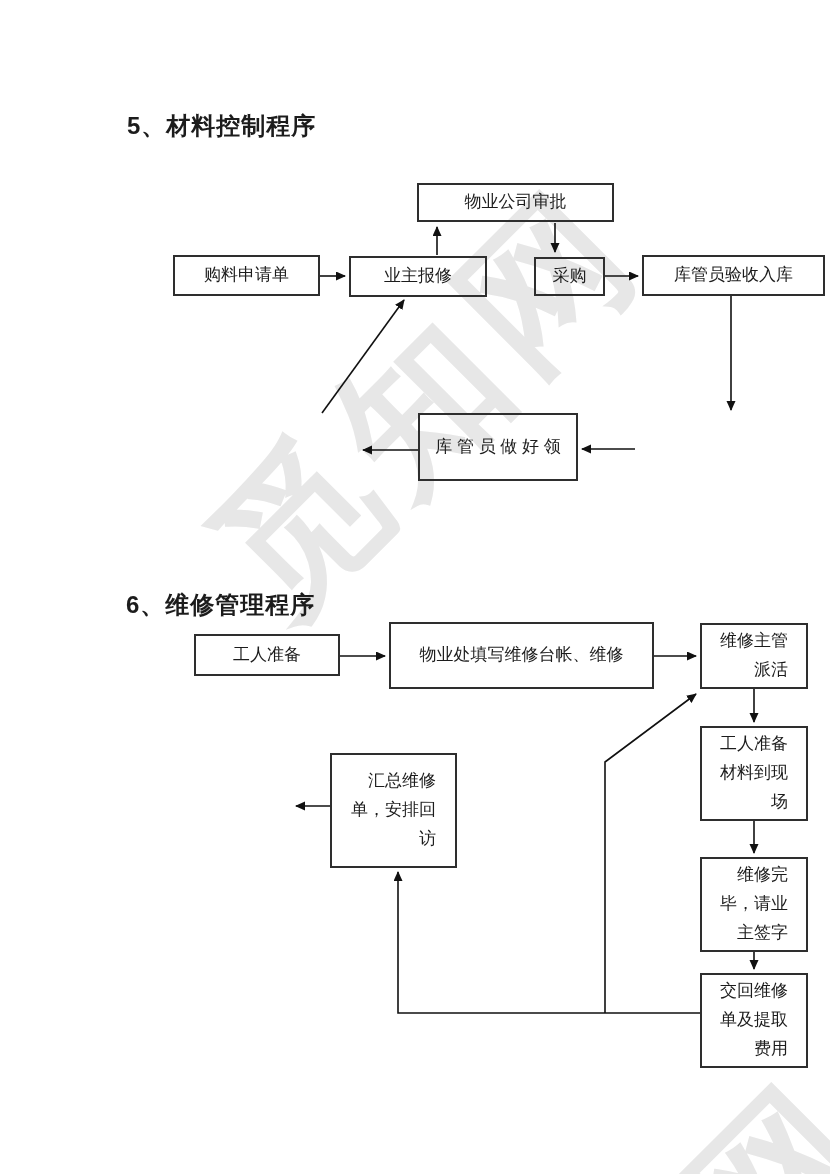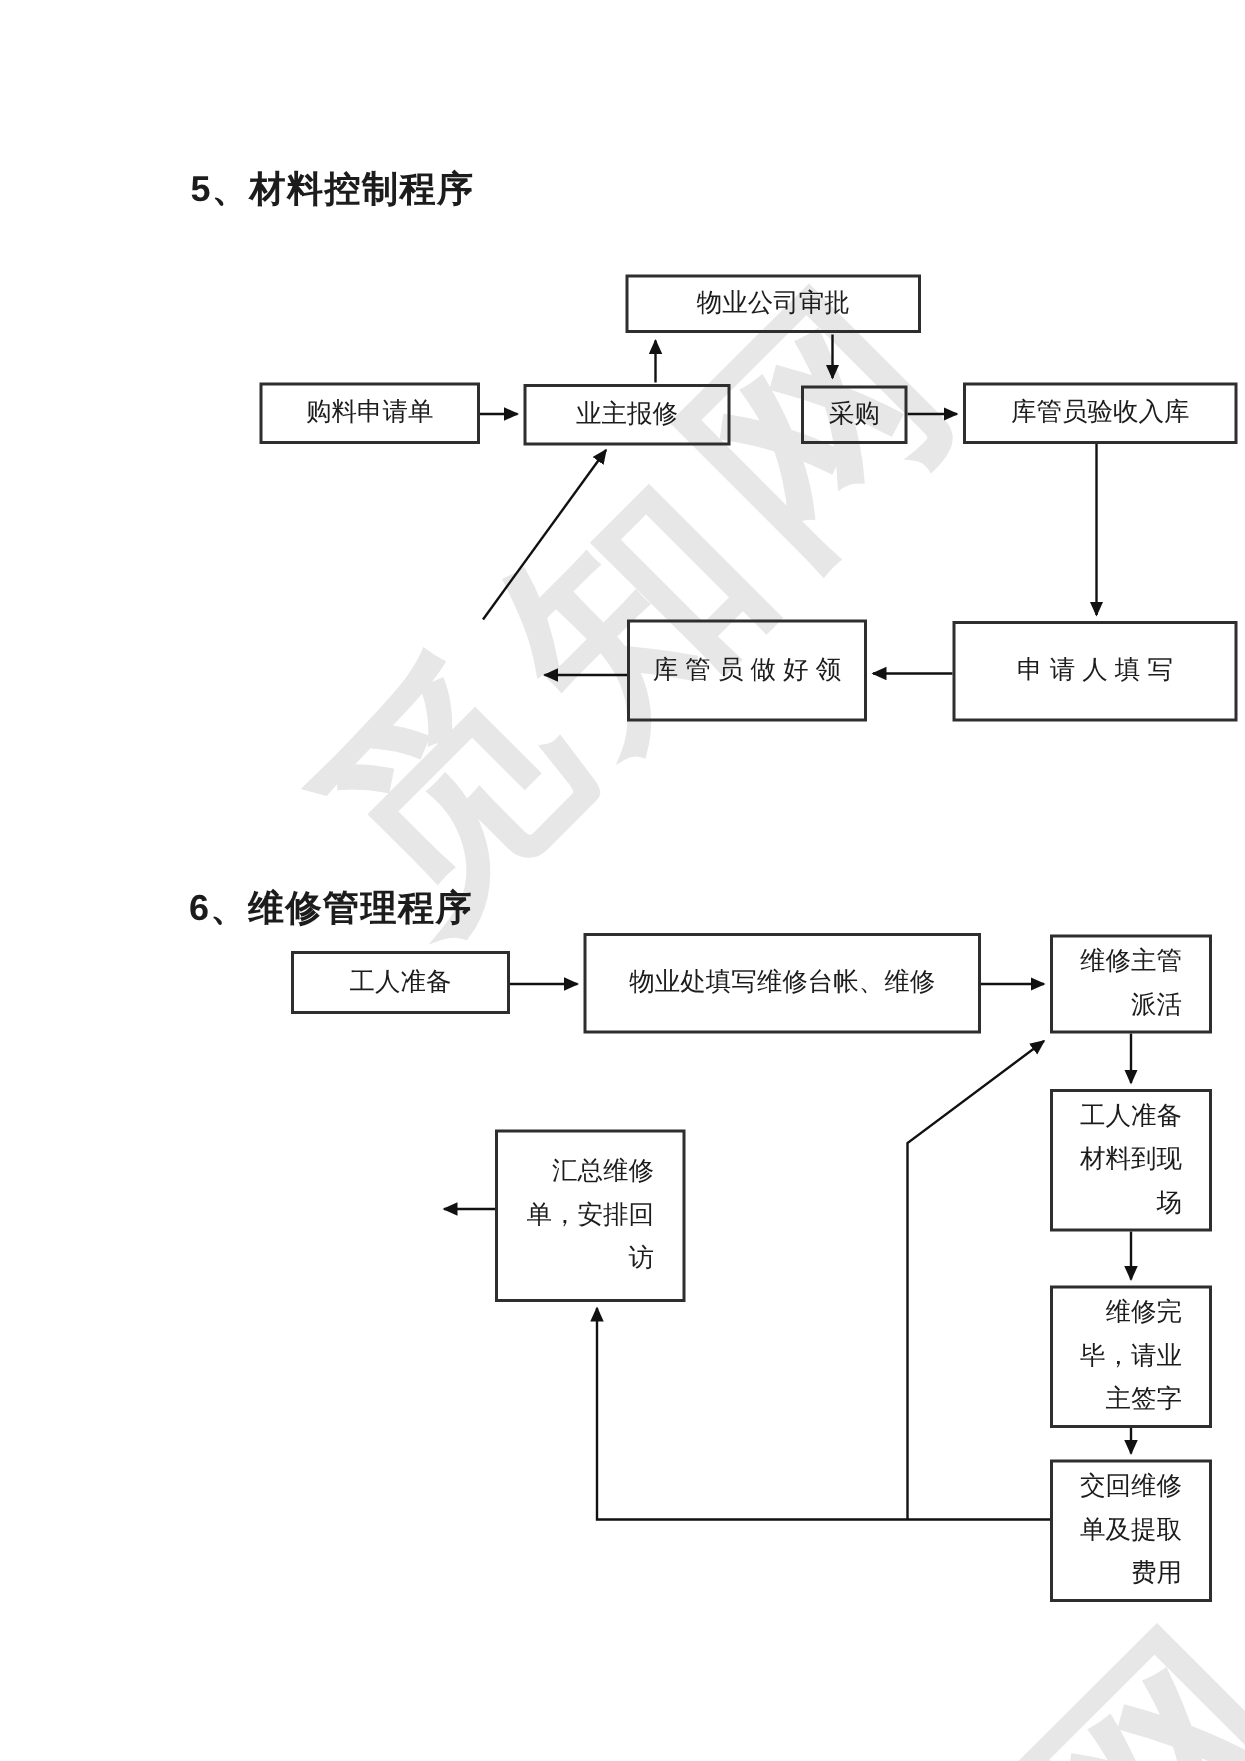--- a/index.html
+++ b/index.html
@@ -96,21 +96,20 @@
       <path d="M605,1013 L605,762 L696,694" marker-end="url(#ah)"></path>
       <path d="M330,806 L296,806" marker-end="url(#ah)"></path>
     </g>
   </svg>
 
   <div class="node" style="left:417px; top:183px; width:197px; height:39px;">物业公司审批</div>
   <div class="node" style="left:173px; top:255px; width:147px; height:41px;">购料申请单</div>
   <div class="node" style="left:349px; top:256px; width:138px; height:41px;">业主报修</div>
   <div class="node" style="left:534px; top:257px; width:71px; height:39px;">采购</div>
   <div class="node" style="left:642px; top:255px; width:183px; height:41px;">库管员验收入库</div>
-  <div class="node" style="left:635px; top:414px; width:190px; height:67px;">申 请 人 填 写</div>
   <div class="node" style="left:418px; top:413px; width:160px; height:68px;">库 管 员 做 好 领</div>
 
   <div class="node" style="left:194px; top:634px; width:146px; height:42px;">工人准备</div>
   <div class="node" style="left:389px; top:622px; width:265px; height:67px;">物业处填写维修台帐、维修</div>
   <div class="node" style="left:700px; top:623px; width:108px; height:66px;">维修主管
 派活</div>
   <div class="node" style="left:700px; top:726px; width:108px; height:95px;">工人准备
 材料到现
 场</div>
   <div class="node" style="left:700px; top:857px; width:108px; height:95px;">维修完

